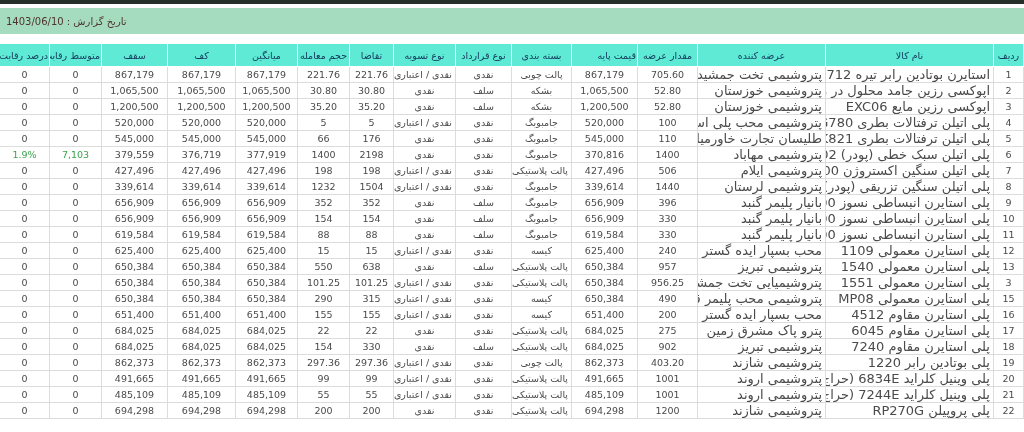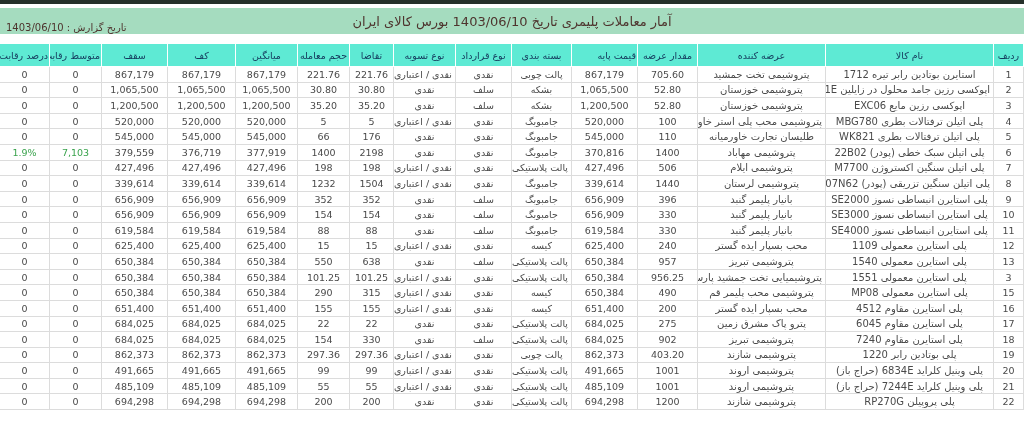--- a/index.html
+++ b/index.html
@@ -10,50 +10,49 @@
     font-family: "DejaVu Sans", sans-serif;
   }
   .top-strip { height: 4px; width: 100%; background: #25302a; }
   .title-band {
     margin-top: 4px; height: 26px; width: 100%;
     background: #a5dcbf; position: relative;
     display: flex; align-items: center; justify-content: center;
   }
   .title { font-size: 13px; color: #4e342e; white-space: nowrap; }
   .report-date {
-    position: absolute; left: 6px; bottom: 1px;
+    position: absolute; left: 6px; bottom: 7px;
     font-size: 10px; color: #4e342e; direction: rtl;
   }
   table {
     width: 1024px; border-collapse: collapse; table-layout: fixed;
     margin-top: 9px;
   }
   thead th {
     background: #5eead4; color: #14395c;
     font-weight: normal; font-size: 9.5px;
     border: 1px solid #ffffff; height: 23px;
     padding: 0 1px; white-space: nowrap; overflow: hidden;
   }
   tbody td {
     font-size: 9.5px; color: #4a4a4a;
     border: 1px solid #dcdcdc; height: 15.6px;
     text-align: center; padding: 0 3px;
     white-space: nowrap; overflow: hidden; background: #ffffff;
   }
   td.num { direction: ltr; }
   td.green { color: #3aa34d; }
-  td.cell-product, td.cell-supplier { font-size: 10px; }
+  td.cell-product, td.cell-supplier { font-size: 13px; text-align: right; }
 </style>
 </head>
 <body>
 
 <div class="top-strip"></div>
 
 <div class="title-band">
-  <span class="title">آمار معاملات پلیمری تاریخ  1403/06/10  بورس کالای ایران</span>
   <span class="report-date">تاریخ گزارش : 1403/06/10</span>
 </div>
 
 <table>
   <thead>
     <tr>
         <th style="width: 30px;">ردیف</th>
         <th style="width: 168px;">نام کالا</th>
         <th style="width: 128px;">عرضه کننده</th>
         <th style="width: 60px;">مقدار عرضه</th>

